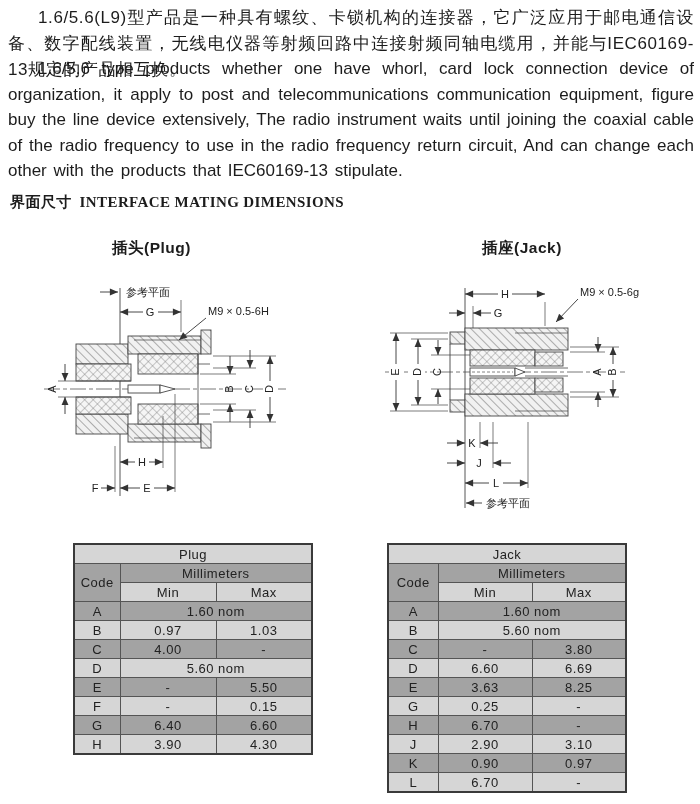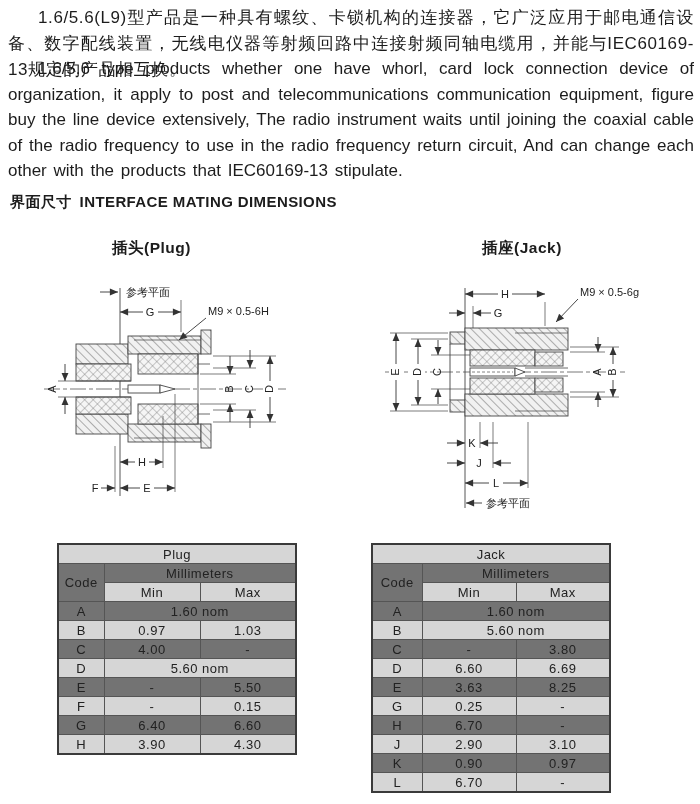--- a/index.html
+++ b/index.html
@@ -3,30 +3,30 @@
 <meta charset="utf-8">
 <style>
   html,body{margin:0;padding:0;background:#e8e8e8;}
   .page{position:relative;width:700px;height:804px;background:#ffffff;overflow:hidden;
         font-family:"Liberation Sans","DejaVu Sans",sans-serif;color:#1c1c1c;}
   .para{position:absolute;left:8px;width:686px;text-align:justify;margin:0;}
   .para-cn{top:5px;font-size:17px;line-height:26px;text-indent:30px;letter-spacing:0.6px;}
   .para-en{top:56px;font-size:17px;line-height:25.5px;text-indent:30px;word-spacing:2px;}
   .section-heading{position:absolute;left:10px;top:193px;font-size:15px;font-weight:bold;
         letter-spacing:0.4px;white-space:nowrap;}
-  .section-heading .en{margin-left:8px;}
+  .section-heading .en{margin-left:8px;font-family:Liberation Serif, serif;}
   .fig-label{position:absolute;font-size:15.5px;letter-spacing:0.5px;font-weight:bold;}
   .fig-label.plug{left:112px;top:238px;}
   .fig-label.jack{left:458px;top:238px;margin-left:24px;}
   svg.diagram{position:absolute;}
   svg.plug-svg{left:38px;top:276px;}
   svg.jack-svg{left:385px;top:276px;}
   .dt{font-size:11px;fill:#222;font-family:"Liberation Sans",sans-serif;}
   table.spec{position:absolute;border-collapse:collapse;table-layout:fixed;
-        font-size:13px;letter-spacing:0.5px;color:#222;background:#737373;}
+        font-size:13px;letter-spacing:0.5px;color:#222;background:#a3a3a3;margin-left:16px;}
   table.spec td{border:1px solid #555;height:18px;padding:0;text-align:center;vertical-align:middle;overflow:hidden;}
   table.spec{border:2px solid #3a3a3a;}
   table.spec .g{background:#d6d6d6;}
   table.plug-t{left:57px;top:543px;width:238px;}
   table.jack-t{left:371px;top:543px;width:238px;border-radius:9px;}
 </style>
 </head>
 <body>
 
 <div class="page">

